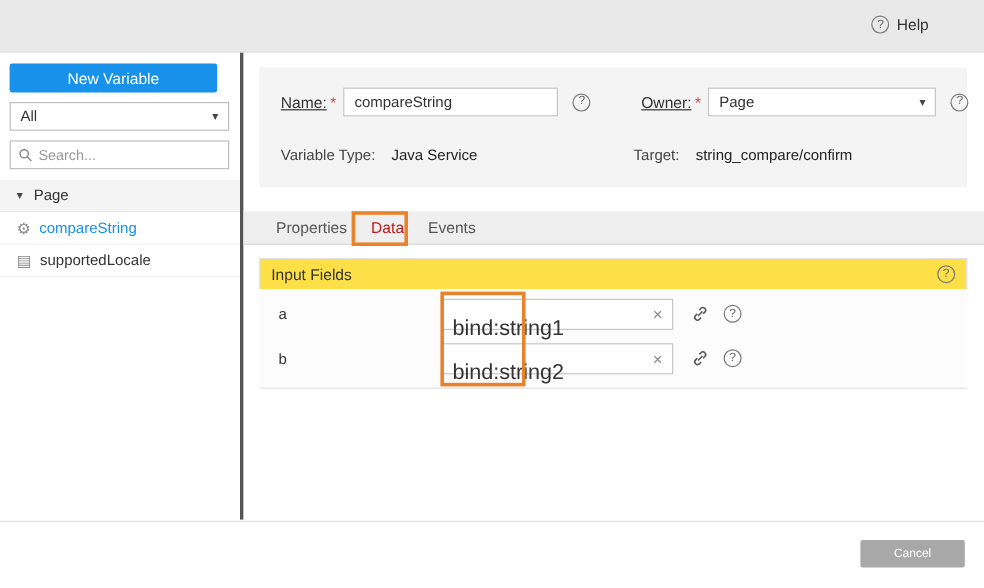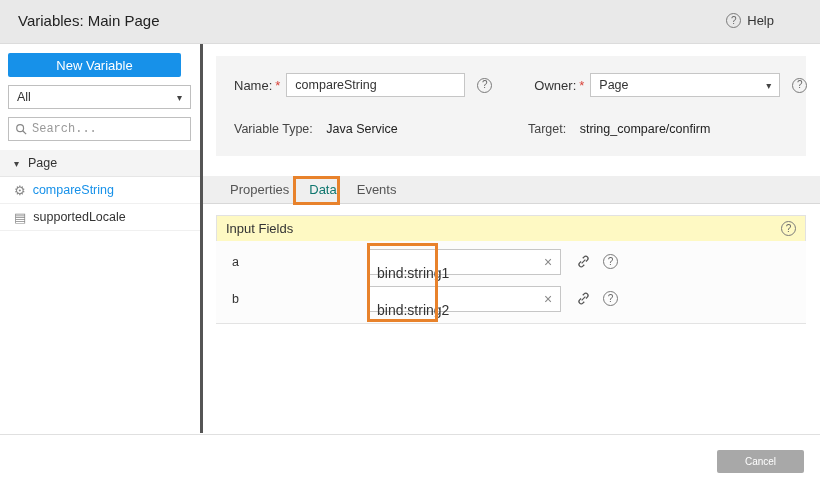--- a/index.html
+++ b/index.html
@@ -27,71 +27,71 @@
              background:var(--accent-blue,#1791e9); color:#fff; border:none; border-radius:2px;
              font-size:13px; font-family:inherit; cursor:pointer; }
   .filter { position:absolute; left:8px; top:41px; width:183px; height:24px;
             border:1px solid #bfbfbf; background:#fff; display:flex; align-items:center;
             justify-content:space-between; padding:0 8px; font-size:12.5px; cursor:pointer; }
   .caret { font-size:10px; color:#444; }
   .searchbox { position:absolute; left:8px; top:73px; width:183px; height:24px;
                border:1px solid #bfbfbf; background:#fff; display:flex; align-items:center;
                padding:0 6px; gap:5px; }
   .searchbox input { border:none; outline:none; width:145px; font-size:12px; color:#555;
-                     font-family:Liberation Mono, monospace; background:transparent; }
+                     font-family:Liberation Sans, sans-serif; background:transparent; }
   .searchbox input::placeholder { color:#999; }
 
   .tree-group { position:absolute; left:0; top:106px; width:200px; height:27px;
                 background:#f4f4f4; border-bottom:1px solid #e6e6e6; display:flex;
                 align-items:center; gap:9px; padding-left:14px; font-size:12.5px; cursor:pointer; }
   .tree-item { position:absolute; left:0; width:200px; height:27px; background:#fff;
                border-bottom:1px solid #f0f0f0; display:flex; align-items:center; gap:7px;
                padding-left:14px; font-size:12.5px; cursor:pointer; }
   .tree-item .titem-icon { color:#888; font-size:13px; }
   .tree-item.selected { color:var(--accent-blue,#1791e9); }
 
   .vscroll { position:absolute; left:200px; top:44px; width:3px; height:389px; background:#555; cursor:pointer; }
 
   
   .main { position:absolute; left:203px; top:44px; width:617px; height:390px; background:#fff; }
 
   .form-card { position:absolute; left:13px; top:12px; width:590px; height:100px; background:#f4f4f4; }
   .form-row1 { position:absolute; left:18px; top:16px; right:14px; height:26px;
                display:flex; align-items:center; }
-  .flabel { color:#333; }
+  .flabel { color:#333;text-decoration:underline; }
   .req { color:#d9433b; margin:0 6px 0 3px; }
   .txt-input { width:188px; height:24px; border:1px solid #c6c6c6; background:#fff;
                padding:0 8px; font-size:12.5px; color:#333; font-family:inherit; outline:none; }
   .form-row1 .qcircle { margin-left:12px; }
   .owner-group { margin-left:42px; display:flex; align-items:center; }
   .select-box { width:190px; height:24px; border:1px solid #c6c6c6; background:#fff;
                 display:flex; align-items:center; justify-content:space-between;
                 padding:0 8px; font-size:12.5px; cursor:pointer; }
   .form-row2 { position:absolute; left:18px; top:66px; right:14px; height:18px; font-size:12.5px; }
   .row2-left { position:absolute; left:0; top:0; }
   .row2-right { position:absolute; left:294px; top:0; }
   .kv-label { color:#444; margin-right:10px; }
   .kv-value { color:#222; }
 
   .tabbar { position:absolute; left:0; top:132px; width:710px; height:28px;
             background:#efefef; border-bottom:1px solid #d8d8d8; display:flex; padding-left:17px; }
   .tab { line-height:28px; padding:0 10px; color:#555; font-size:13px; cursor:pointer; }
-  .tab.active { color:#0f766e; }
+  .tab.active { color:#b91c1c; }
 
   .panel { position:absolute; left:13px; top:171px; width:590px; }
-  .panel-header { height:26px; background:#fef9c3; border:1px solid #e2e2e2; border-bottom:none;
+  .panel-header { height:26px; background:#fde047; border:1px solid #e2e2e2; border-bottom:none;
                   display:flex; align-items:center; justify-content:space-between; padding:0 9px; }
   .panel-title { color:#333; }
   .panel-rows { background:#fcfcfc; border-bottom:1px solid #e3e3e3; padding:2px 0 6px; }
   .frow { height:37px; display:flex; align-items:center; }
   .frow-label { width:152px; padding-left:16px; color:#333; font-size:12.5px; }
   .frow-input { position:relative; width:193px; height:26px; border:1px solid #c6c6c6;
                 background:#fff; display:flex; align-items:center; }
   .frow-input input { border:none; outline:none; flex:1; min-width:0; padding:0 8px;
-                      font-size:14px; color:#333; font-family:inherit; background:transparent;margin-top:23px; }
+                      font-size:18px; color:#333; font-family:inherit; background:transparent;margin-top:23px; }
   .clear-x { width:24px; text-align:center; color:#888; font-size:14px; cursor:pointer; }
   .link-btn { margin-left:13px; width:18px; height:18px; display:inline-flex; align-items:center;
               justify-content:center; cursor:pointer; }
   .frow .qcircle { margin-left:11px; }
 
   
   .footer { position:absolute; left:0; top:434px; width:820px; height:56px; background:#fff;
             border-top:1px solid #e0e0e0; }
   .footer-buttons { position:absolute; right:16px; top:15px; display:flex; gap:9px; }
   .btn { height:23px; border:none; border-radius:2px; color:#fff; font-size:10px;
@@ -103,21 +103,20 @@
   
   .annot { position:absolute; border:3px solid var(--annotation-orange,#e8822b);
            z-index:50; pointer-events:none; }
   .annot-tab { left:293px; top:176px; width:47px; height:29px; }
   .annot-bind { left:367px; top:243px; width:71px; height:79px; }
 </style>
 </head>
 <body>
 
 <div class="header">
-  <div class="header-title">Variables: Main Page</div>
   <div class="help">
     <span class="qcircle">?</span>
     <span>Help</span>
   </div>
 </div>
 
 <div class="sidebar">
   <button class="btn-new">New Variable</button>
 
   <div class="filter">

